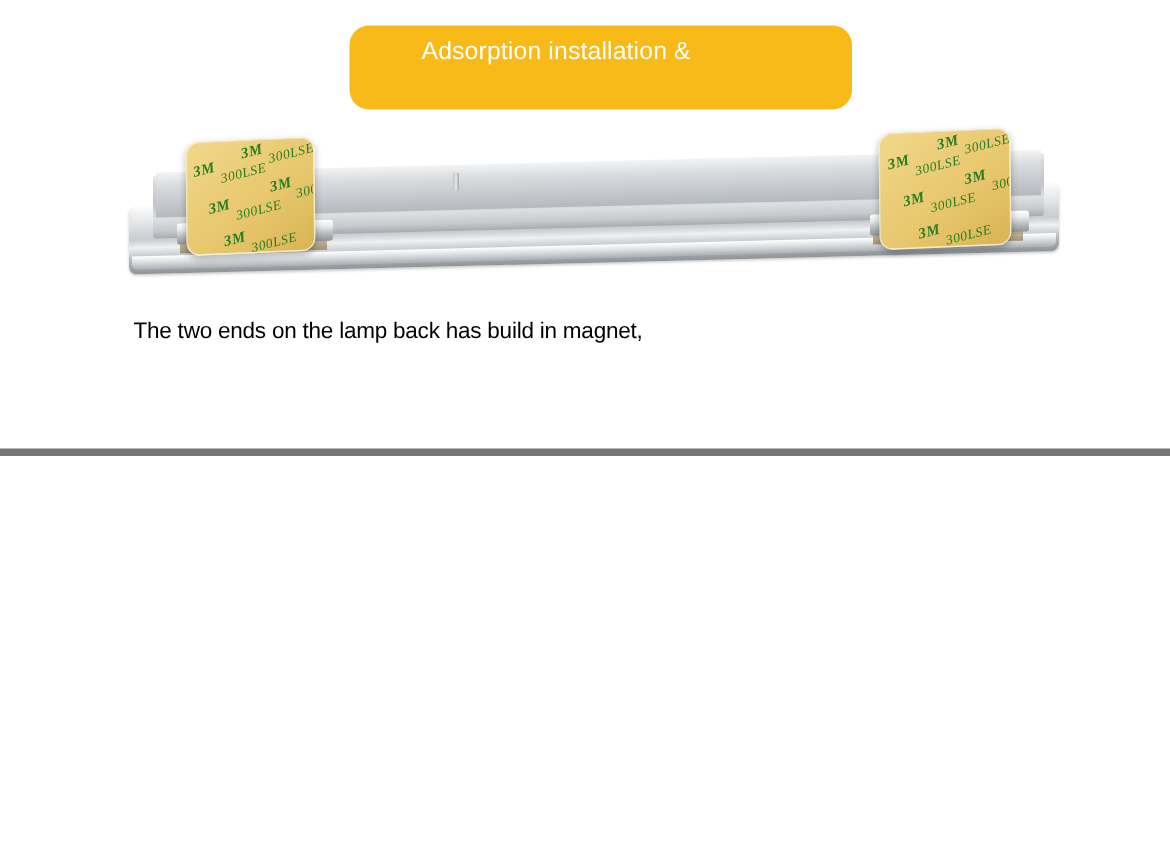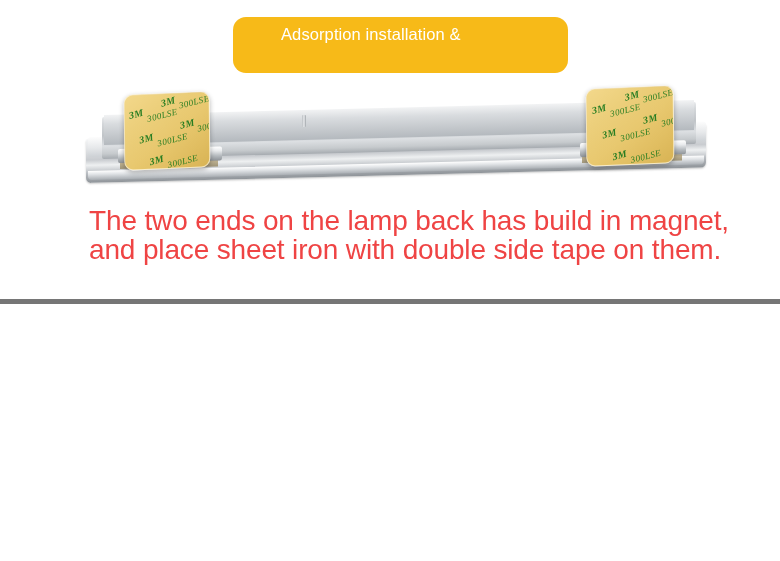--- a/index.html
+++ b/index.html
@@ -49,23 +49,23 @@
     background: #767676;
   }
 
   
   .caption {
     position: absolute;
     left: 89px;
     width: 660px;
   }
   .caption-line {
-    font-size: 28px;
+    font-size: 15px;
     line-height: 29px;
-    color: #ef4444;
+    color: #000000;
     white-space: nowrap;
     letter-spacing: -0.15px;
   }
   .caption-1 { top: 206px; }
 
   
   .fig1 {
     position: absolute;
     left: 86px;
     top: 93px;
@@ -258,21 +258,20 @@
       <div class="pad-text pad-code" style="left:74px;  top:29px; font-size:9px;  transform:rotate(-12deg);">300LSE</div>
       <div class="pad-text pad-brand" style="left:15px;  top:39px; font-size:10px; transform:rotate(-12deg);">3M</div>
       <div class="pad-text pad-code" style="left:33px;  top:42px; font-size:9px;  transform:rotate(-12deg);">300LSE</div>
       <div class="pad-text pad-brand" style="left:25px;  top:61px; font-size:10px; transform:rotate(-12deg);">3M</div>
       <div class="pad-text pad-code" style="left:43px;  top:64px; font-size:9px;  transform:rotate(-12deg);">300LSE</div>
     </div>
   </div>
 
   <div class="caption caption-1">
     <div class="caption-line">The two ends on the lamp back has build in magnet,</div>
-    <div class="caption-line">and place  sheet iron with double side tape on them.</div>
   </div>
 </div>
 
 <div class="divider"></div>
 
 <div class="section-two">
 
   
 
   

